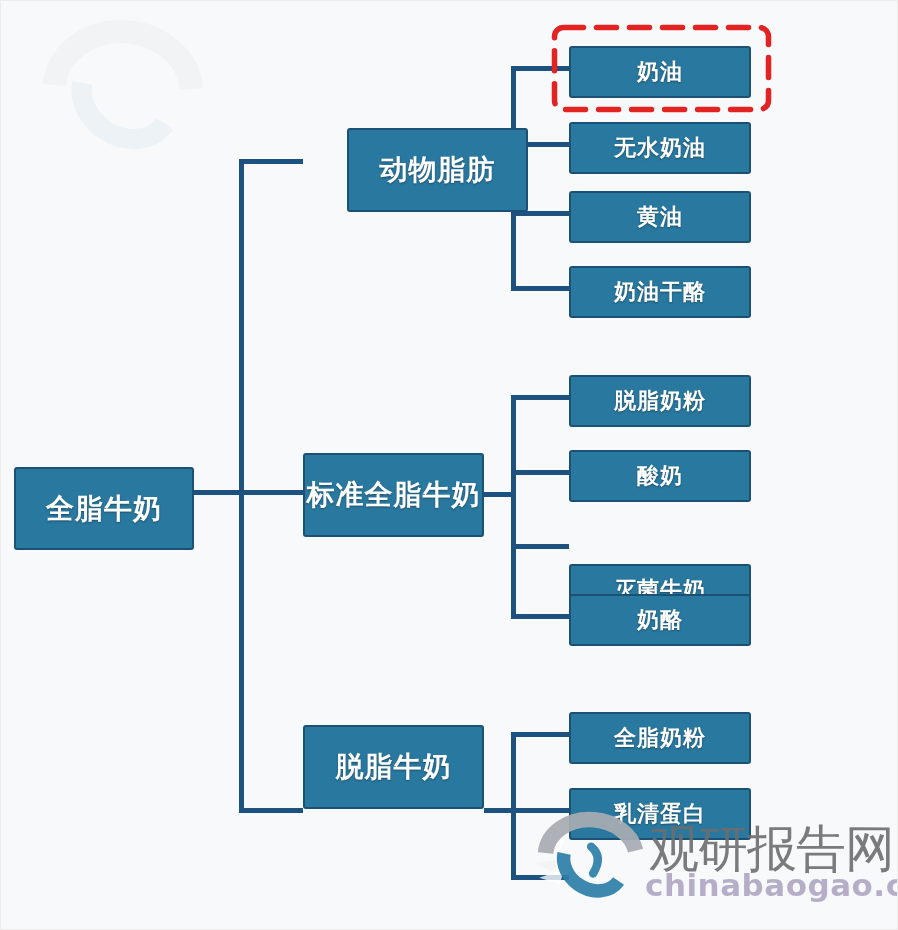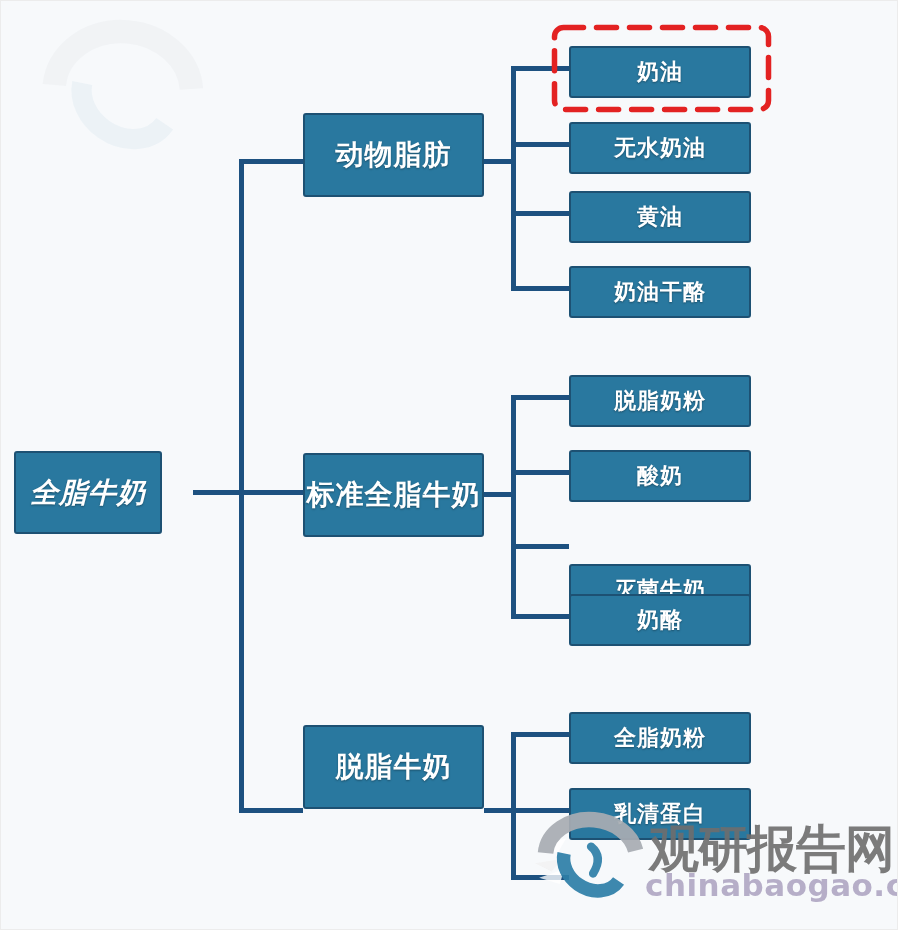--- a/index.html
+++ b/index.html
@@ -27,32 +27,32 @@
     border:2px solid var(--node-border,#1d5173);
     border-radius:3px;
     color:var(--text,#ffffff);
     display:flex;align-items:center;justify-content:center;
     font-weight:bold;
     box-sizing:border-box;
     text-shadow:0 1px 2px rgba(0,0,0,.35);
     letter-spacing:1px;
     text-align:center;
   }
-  .l1{left:13px;top:450px;width:148px;height:83px;font-size:28px;font-style:italic;}
+  .l1{left:13px;top:466px;width:180px;height:83px;font-size:28px;}
   .l2{left:302px;width:181px;height:84px;font-size:28px;}
   .leaf{left:568px;width:182px;height:52px;font-size:22px;}
 
   
   .highlight{position:absolute;left:550px;top:23px;}
 
   
   .wm-logo{position:absolute;left:534px;top:808px;opacity:.92;}
   .wm-name{
     position:absolute;left:648px;top:820px;
-    font-size:50px;font-weight:bold;color:#6e6e6e;opacity:.9;
+    font-size:50px;font-weight:normal;color:#6e6e6e;opacity:.9;
     white-space:nowrap;letter-spacing:-1px;line-height:1.15;
   }
   .wm-domain{
     position:absolute;left:644px;top:866px;
     font-size:31px;font-weight:600;color:#b3abc6;opacity:.95;
     white-space:nowrap;letter-spacing:.5px;
   }
 </style>
 </head>
 <body>
@@ -86,21 +86,21 @@
   <div class="h" style="left:510px;top:613px;width:58px;"></div>
 
   <div class="h" style="left:483px;top:807px;width:32px;"></div>
   <div class="v" style="left:510px;top:731px;height:148px;"></div>
   <div class="h" style="left:510px;top:731px;width:58px;"></div>
   <div class="h" style="left:510px;top:807px;width:58px;"></div>
   <div class="h" style="left:510px;top:874px;width:58px;"></div>
 
   <div class="node l1">全脂牛奶</div>
 
-  <div class="node l2" style="top:112px;">动物脂肪</div>
+  <div class="node l2" style="top:127px;margin-left:44px;">动物脂肪</div>
   <div class="node l2" style="top:452px;">标准全脂牛奶</div>
   <div class="node l2" style="top:724px;">脱脂牛奶</div>
 
   <div class="node leaf" style="top:45px;">奶油</div>
   <div class="node leaf" style="top:121px;">无水奶油</div>
   <div class="node leaf" style="top:190px;">黄油</div>
   <div class="node leaf" style="top:265px;">奶油干酪</div>
 
   <div class="node leaf" style="top:374px;">脱脂奶粉</div>
   <div class="node leaf" style="top:449px;">酸奶</div>

